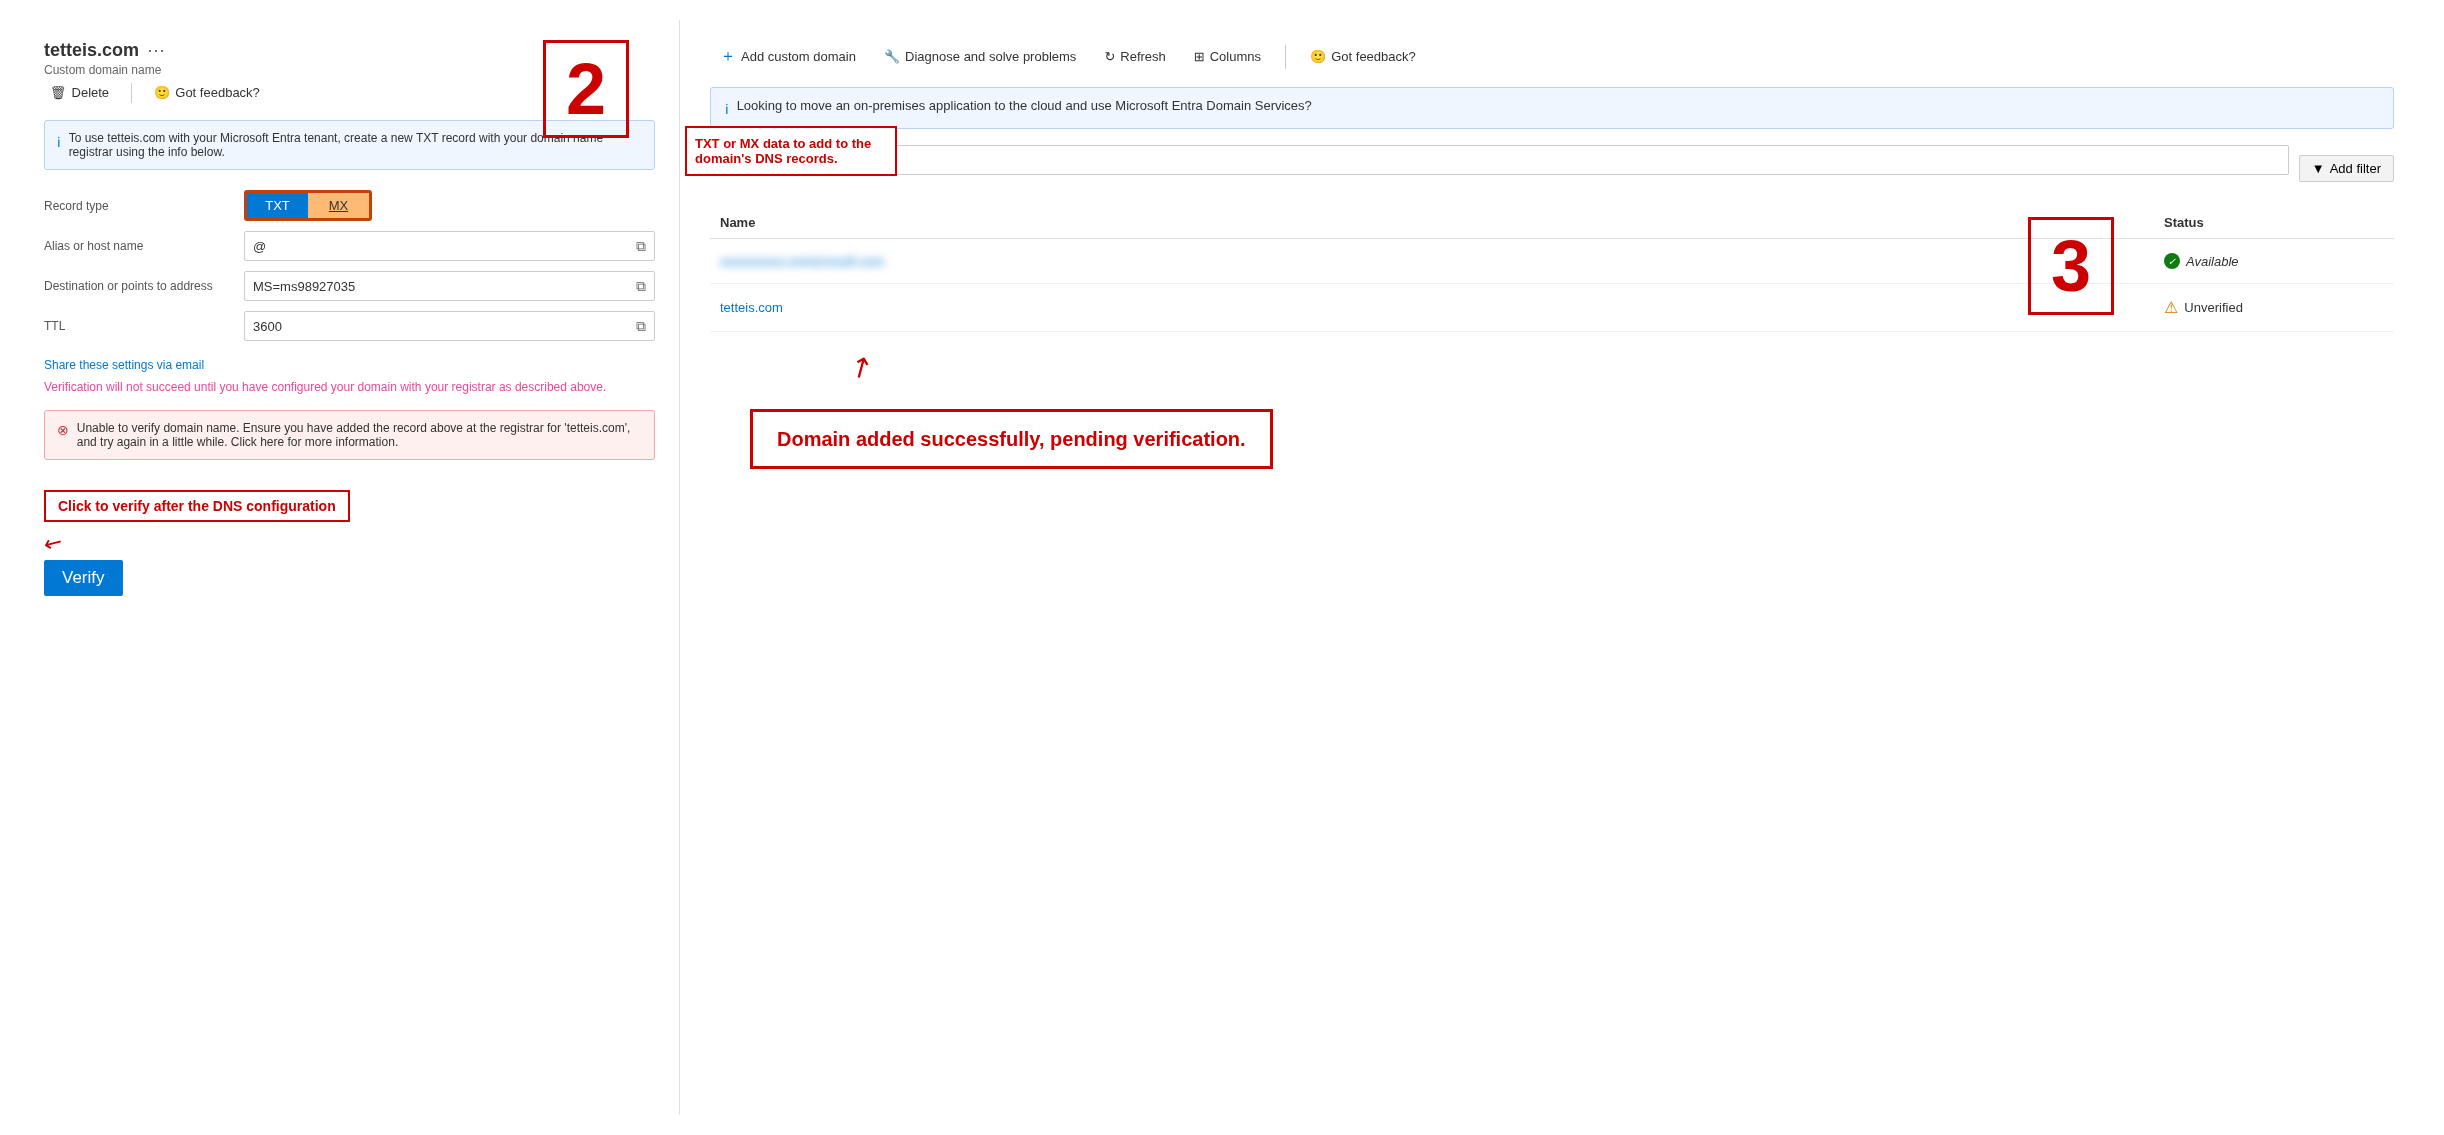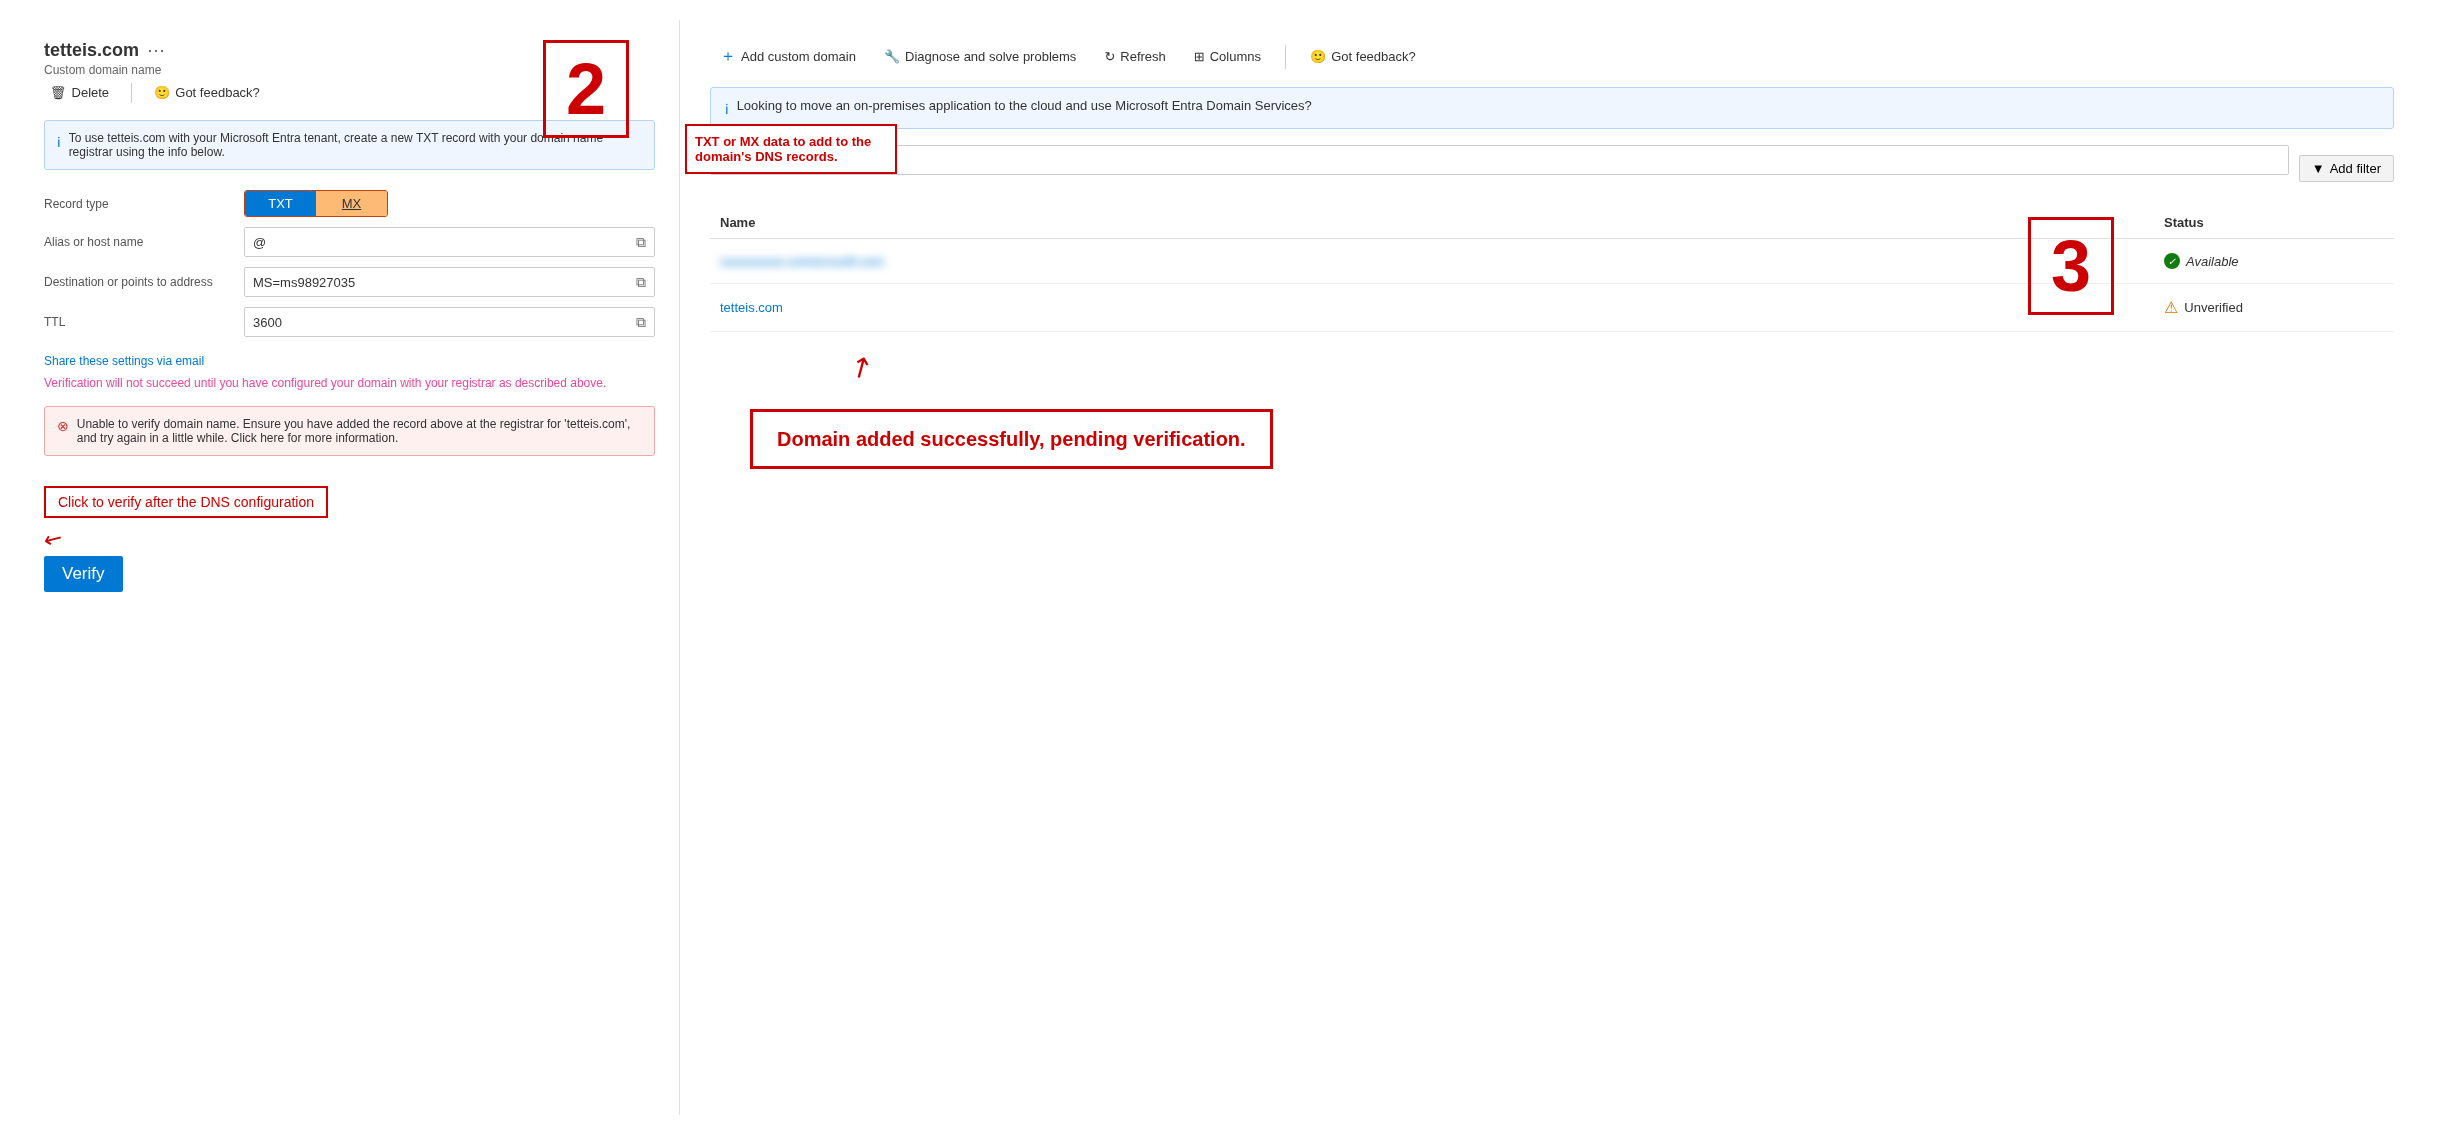--- a/index.html
+++ b/index.html
@@ -100,24 +100,24 @@
       flex-shrink: 0;
     }
     .form-control-area {
       flex: 1;
       position: relative;
     }
 
     
     .toggle-group {
       display: flex;
-      border: 1px solid #c2410c;
+      border: 3px solid #c2410c;
       border-radius: 3px;
       overflow: hidden;
-      width: 144px;
+      width: 128px;
     }
     .toggle-option {
       flex: 1;
       text-align: center;
       padding: 5px 10px;
       font-size: 13px;
       cursor: pointer;
       font-weight: 500;
     }
     .toggle-option.active {
@@ -198,21 +198,21 @@
     }
 
     .verify-section {
       margin-top: 30px;
     }
     .annotation-click {
       border: 2px solid #cc0000;
       padding: 6px 12px;
       color: #cc0000;
       font-size: 14px;
-      font-weight: 400;
+      font-weight: 700;
       display: inline-block;
       margin-bottom: 8px;
     }
     .verify-btn {
       background: #0078d4;
       color: #fff;
       border: none;
       padding: 8px 18px;
       font-size: 17px;
       cursor: pointer;

